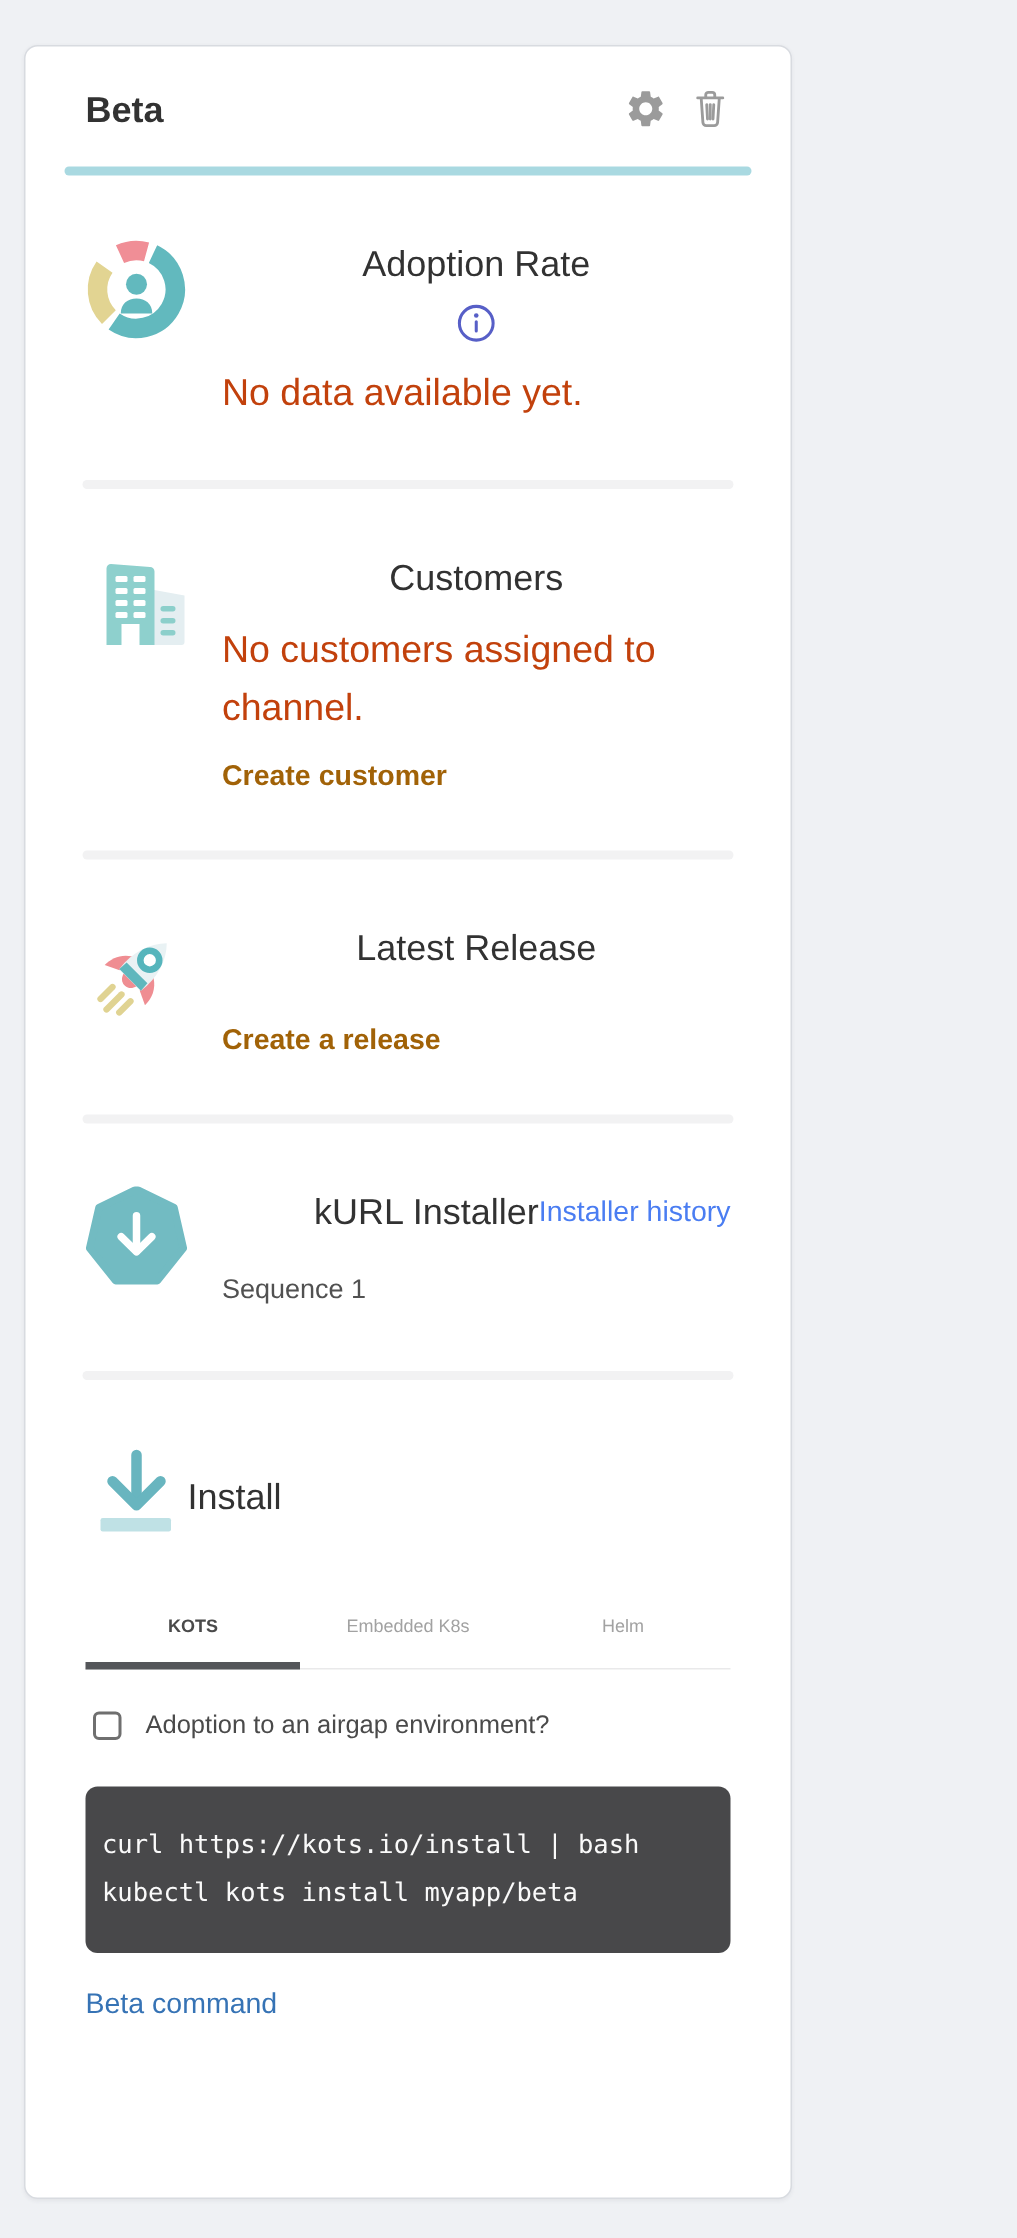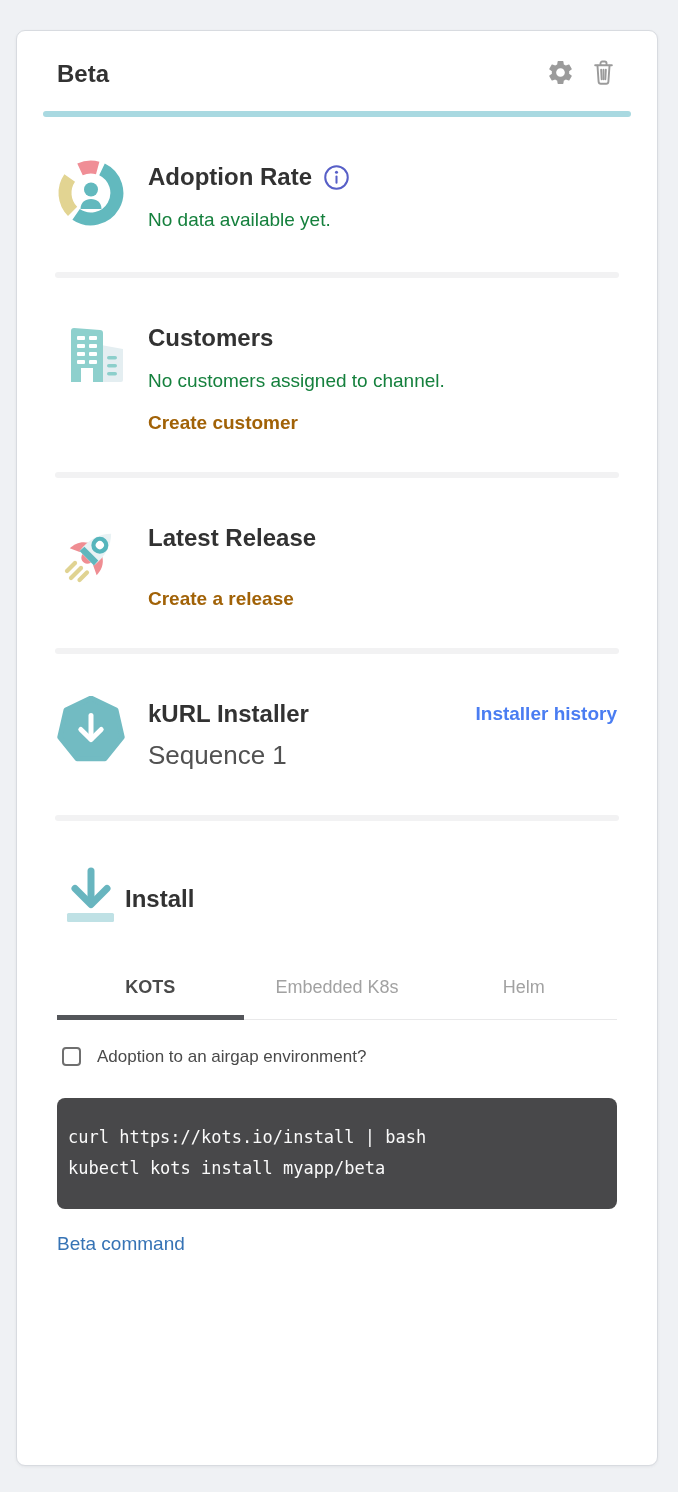--- a/index.html
+++ b/index.html
@@ -3,21 +3,21 @@
 <meta charset="utf-8">
 <style>
   * { margin: 0; padding: 0; box-sizing: border-box; }
   html, body { width: 678px; }
   body {
     background: #eff1f4;
     font-family: "Liberation Sans", "DejaVu Sans", sans-serif;
     -webkit-font-smoothing: antialiased;
   }
   .card {
-    width: 642px;
+    width: 512px;
     min-height: 1436px;
     margin: 30px 16px;
     background: #ffffff;
     border: 1px solid #d8dbe0;
     border-radius: 9px;
     box-shadow: 0 1px 3px rgba(50,60,70,.07);
     padding: 0 26px 46px 26px;
   }
   
   .card-header {
@@ -46,76 +46,77 @@
   
   .section {
     display: flex;
     gap: 23px;
     padding: 42px 14px 38px 14px;
   }
   .section-icon { width: 68px; flex: 0 0 68px; }
   .section-body { flex: 1; min-width: 0; padding-top: 4px; }
   .section-title {
     font-size: 24px;
-    font-weight: 700;
+    font-weight: 400;
     color: #323232;
     display: flex;
     align-items: center;
     gap: 11px;
+    flex-direction: column;
   }
   .muted {
-    font-size: 19px;
-    color: #15803d;
+    font-size: 25px;
+    color: #c2410c;
     line-height: 1.55;
     margin-top: 14px;
   }
   .para { margin-top: 22px; }
   a.action-link {
     display: inline-block;
     margin-top: 16px;
     font-size: 19px;
     font-weight: 600;
     color: #a16207;
     text-decoration: none;
     cursor: pointer;
   }
   .divider {
     height: 6px;
     background: #f2f2f3;
     border-radius: 3px;
     margin: 0 12px;
   }
   
-  .title-row { display: flex; align-items: flex-start; justify-content: space-between; }
+  .title-row { display: flex; align-items: flex-start; justify-content: flex-end; }
   a.history-link {
     font-size: 19px;
-    font-weight: 700;
+    font-weight: 400;
     color: #4a7df2;
     text-decoration: none;
     cursor: pointer;
     padding-top: 3px;
   }
   .sequence {
-    font-size: 26px;
+    font-size: 18px;
     color: #515151;
-    margin-top: 12px;
+    margin-top: 26px;
   }
   
   .install-section { display: block; padding-bottom: 0; }
   .install-head { display: flex; align-items: center; }
   .install-head .section-title { padding-top: 0; }
   .tabs {
     display: flex;
     margin-top: 32px;
     border-bottom: 1px solid #e9e9ea;
   }
   .tab {
     flex: 1;
     text-align: center;
-    font-size: 18px;
+    font-size: 12px;
     color: #a2a2a2;
     padding: 10px 0 17px 0;
     border: none;
     background: none;
     cursor: pointer;
     border-bottom: 5px solid transparent;
     margin-bottom: -1px;
     font-family: inherit;
   }
   .tab.active {

